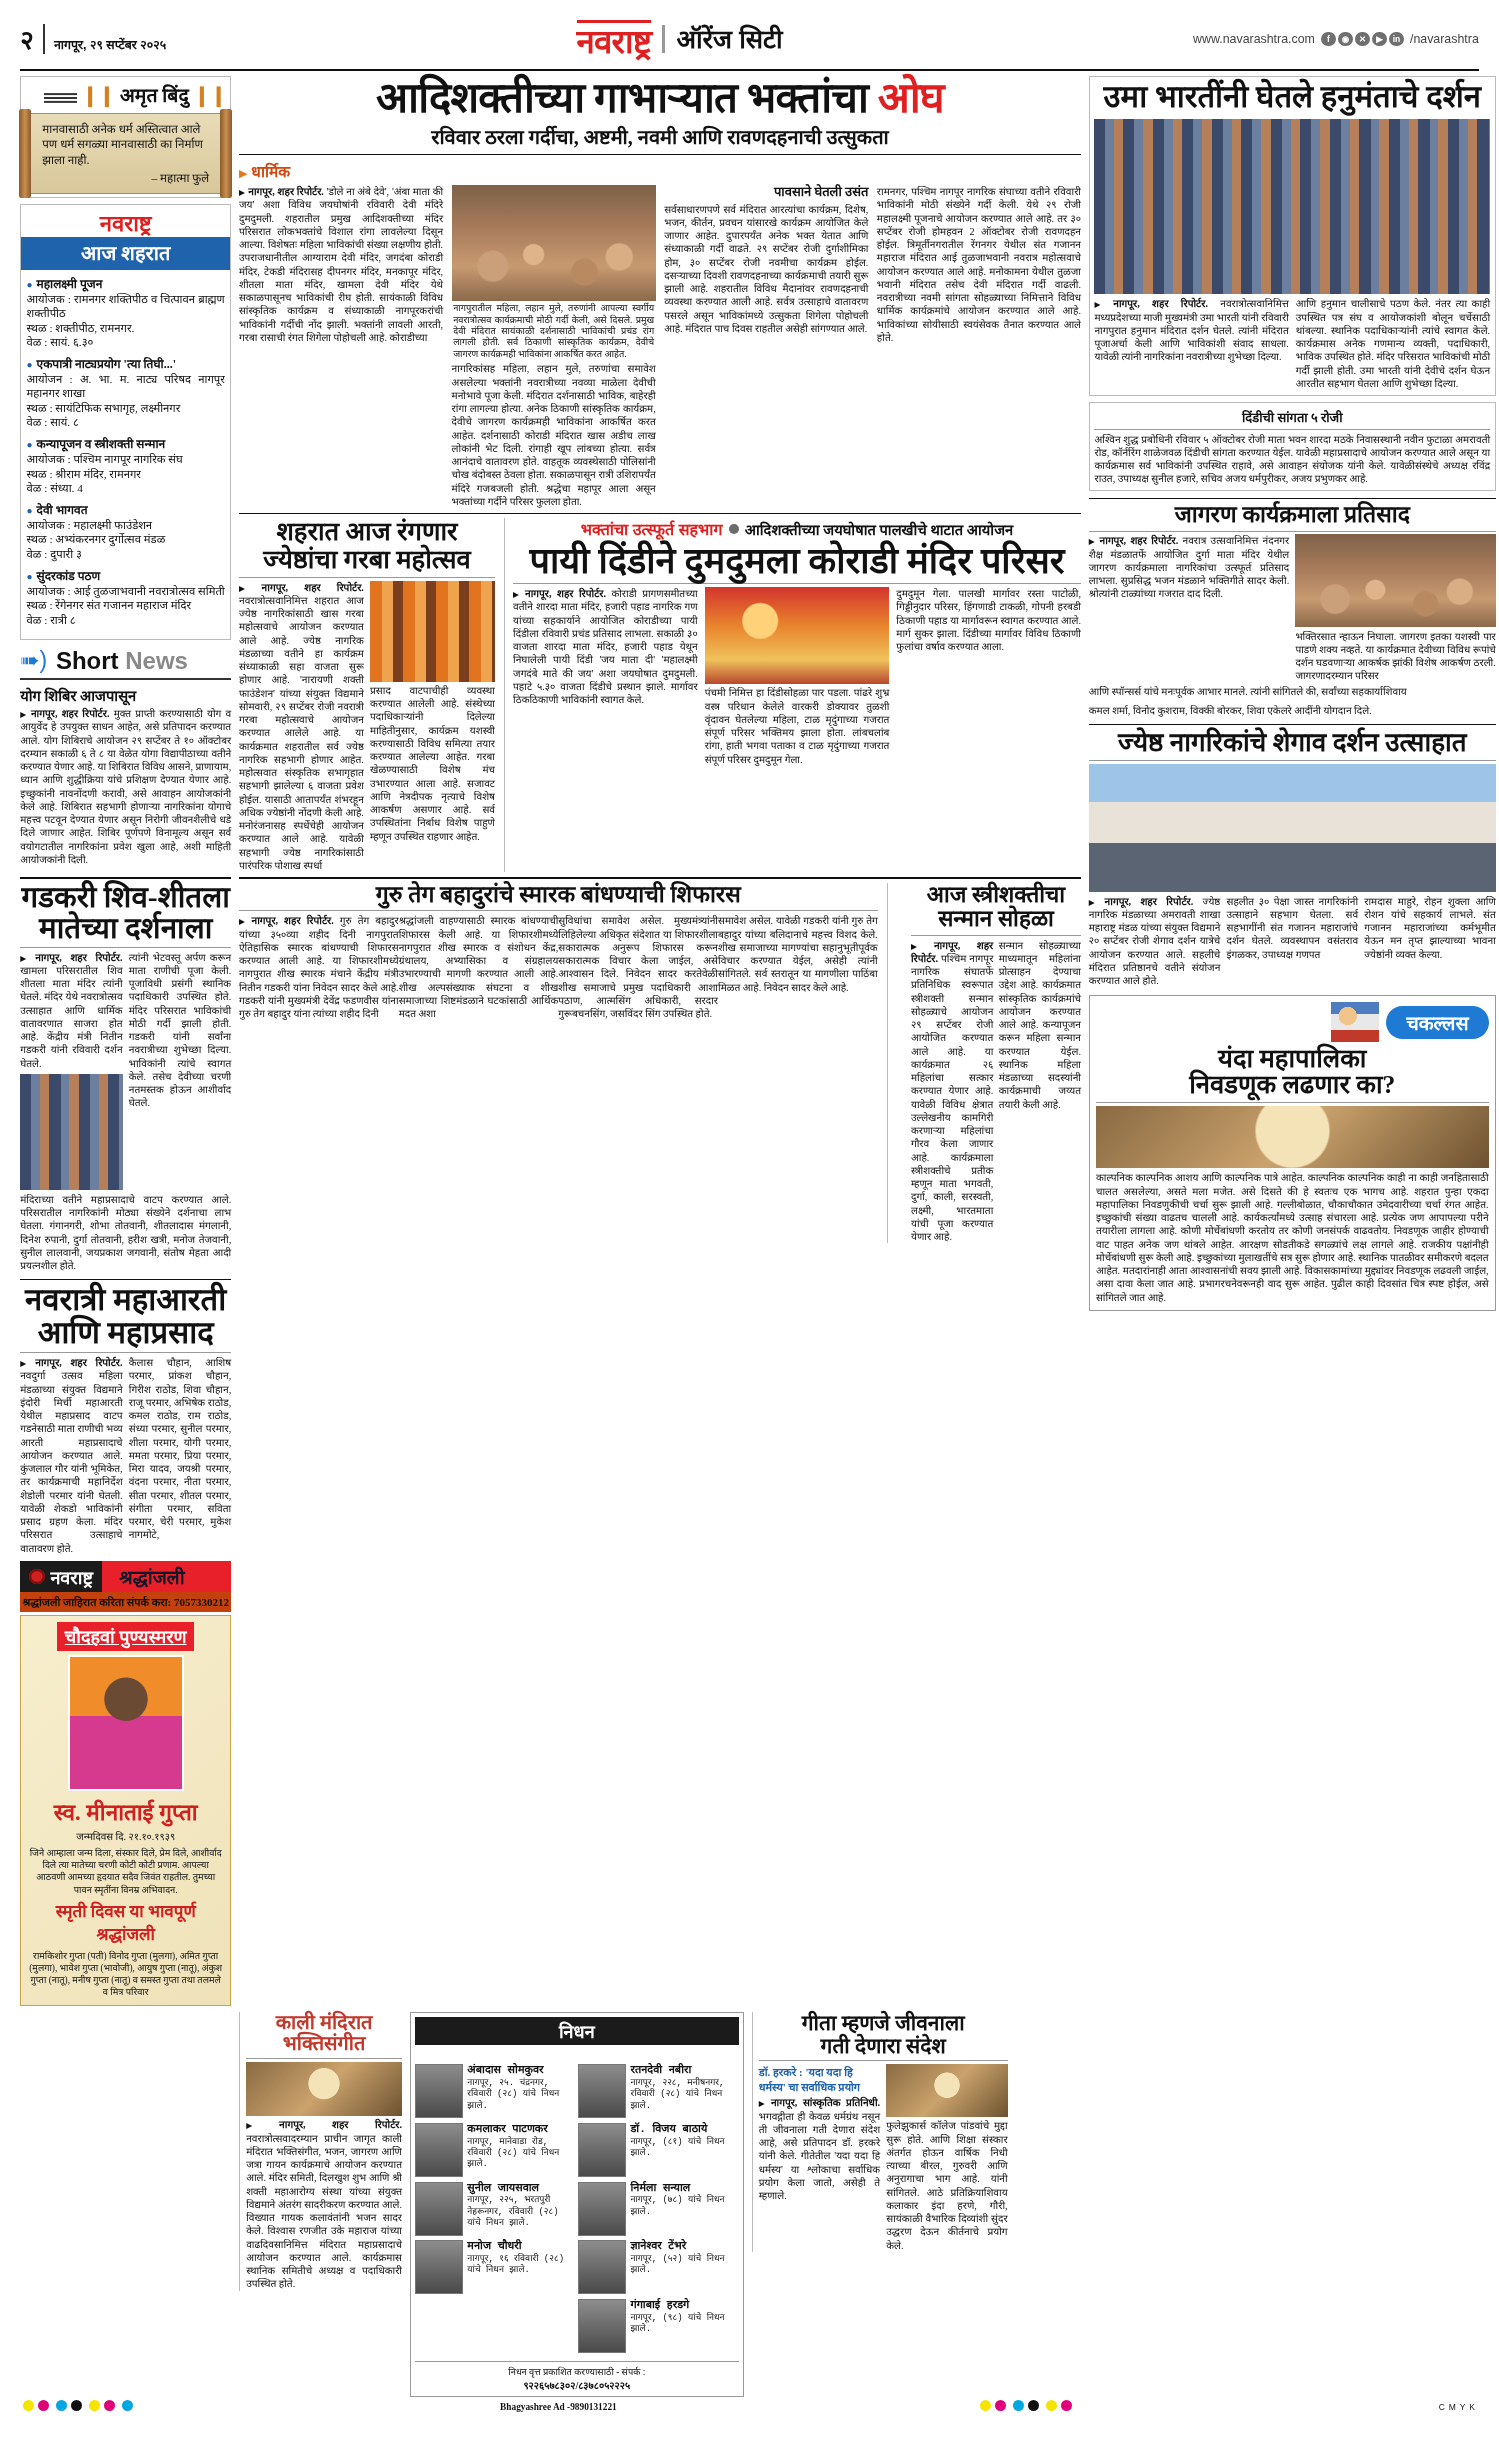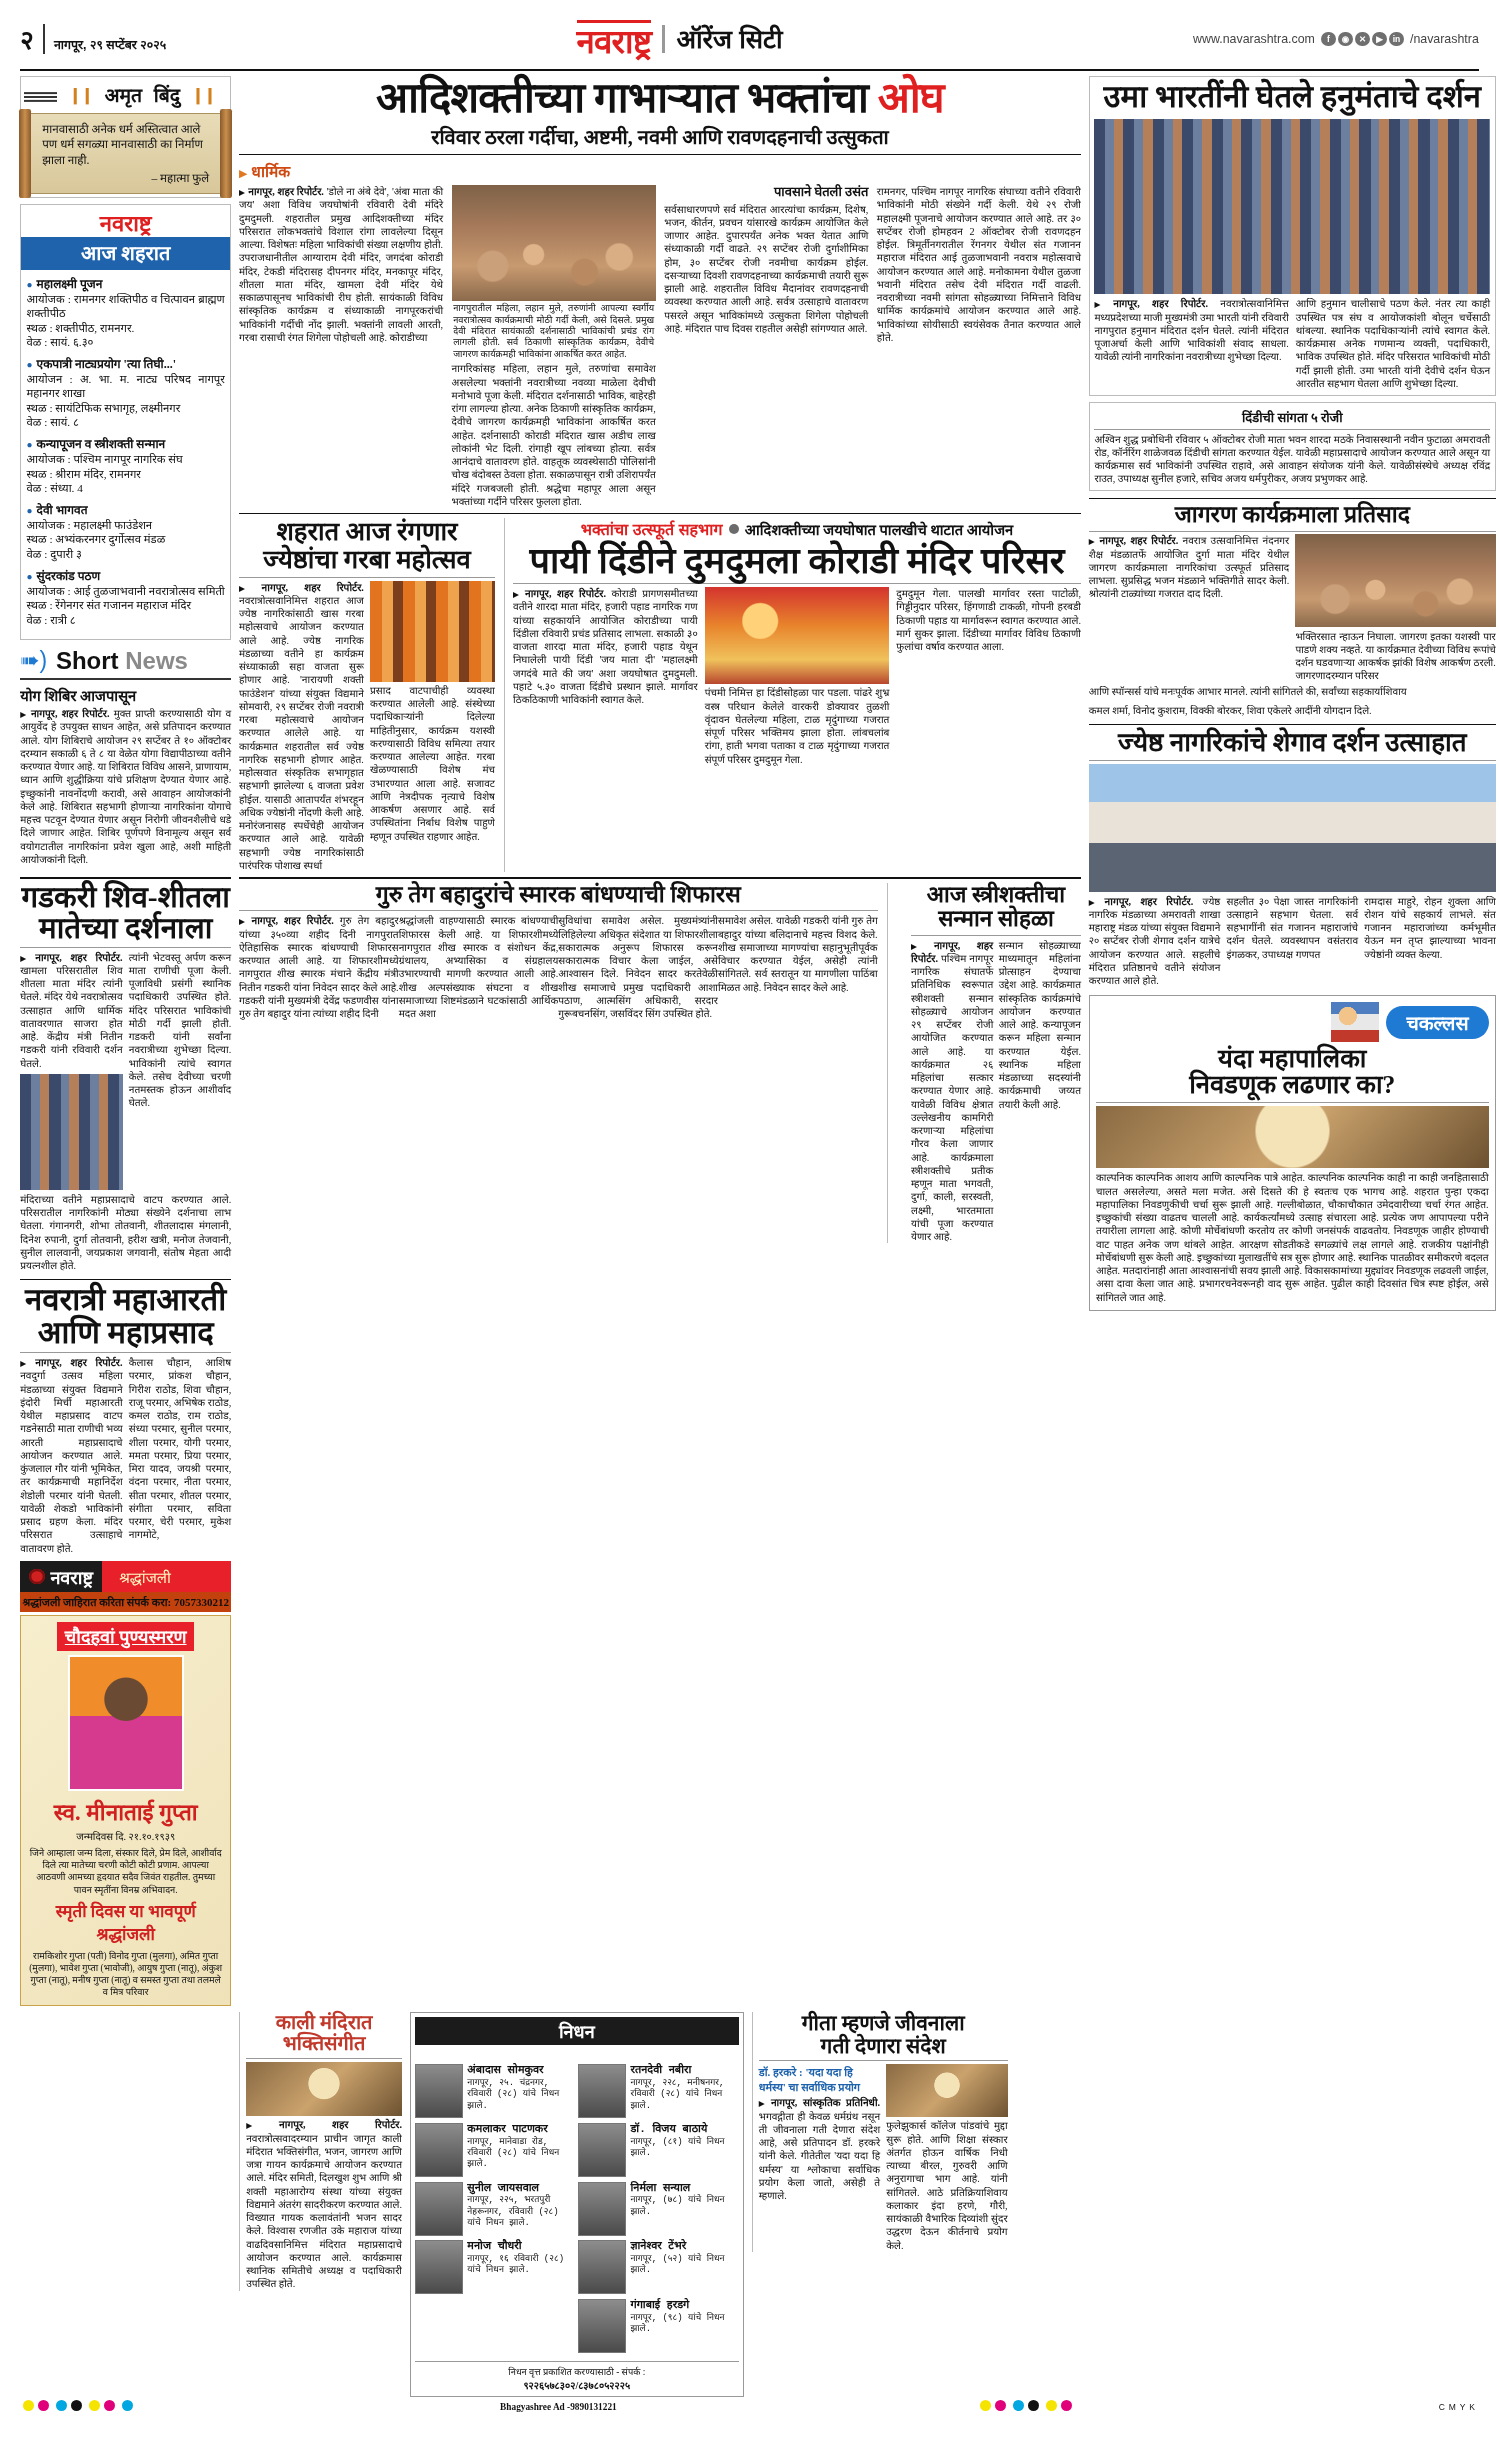--- a/index.html
+++ b/index.html
@@ -32,21 +32,21 @@
   .hr-thick { height: 2.3px; background: #111; margin: 1.6px 6.2px 0 6.2px; }
 
   
   .grid { display: flex; gap: 7.8px; padding: 4.7px 6.2px 0 6.2px; }
   .col-left { width: 211px; flex: none; }
   .col-mid { width: 842px; flex: none; }
   .col-right { width: 407px; flex: none; }
 
   
   .amrut { border: 0.8px solid #bbb; padding: 3.1px; background: #fff; }
-  .amrut-title { text-align: left; font-size: 19.4px; font-weight: bold; padding: 1.6px 0 3.1px; position: relative; font-family: Liberation Mono, monospace; }
+  .amrut-title { text-align: right; font-size: 19.4px; font-weight: bold; padding: 1.6px 0 3.1px; position: relative; }
   .amrut-title .bar { display:inline-block; width:33px; height:1.6px; background:#333; vertical-align: middle;
                       box-shadow: 0 -3.9px 0 #333, 0 3.9px 0 #333; }
   .amrut-title .flame { color:#d4801f; font-size: 20px; }
   .scroll { background: linear-gradient(180deg,#e8dcb8,#d8c79a); border: 1.6px solid #a8915c;
             padding: 7.8px 17px; margin: 1.6px 0 0; position: relative; }
   .scroll::before, .scroll::after { content:""; position:absolute; top:-4.7px; bottom:-4.7px; width:12.4px;
             background: linear-gradient(90deg,#8a5a2b,#c98f4e,#8a5a2b); border-radius: 2.3px; }
   .scroll::before { left:-6.2px; } .scroll::after { right:-6.2px; }
   .scroll p { font-size: 11.6px; line-height: 1.35; }
   .scroll .src { display:block; text-align:right; font-size: 11.6px; margin-top: 1.6px; }
@@ -117,22 +117,22 @@
 
   .sec-h { font-size: 23px; font-weight:900; text-align:center; line-height:1.06; }
   .sec-h-lg { font-size: 31px; font-weight:900; text-align:center; line-height:1.05; }
   .sec-h-xl { font-size: 36px; font-weight:900; text-align:center; line-height:1.04; }
 
   
   .shr-bar { display:flex; align-items:center; height: 31px; }
   .shr-black { background:#1b1b1b; color:#fff; display:flex; align-items:center; gap:5.4px; padding: 0 9.3px; height:100%; }
   .shr-black .rose { width:15.5px;height:15.5px;border-radius:50%;background:#d02020;box-shadow: inset 0 0 0 2.3px #7d0f0f;}
   .shr-black .nv { font-weight:900; font-size:18px; font-family:"Liberation Sans",sans-serif; }
-  .shr-red { background:#e8202a; color:#fef9c3; flex:1; height:100%; display:flex; align-items:center; padding-left: 17px;
-             font-weight:400; font-size:15px; }
+  .shr-red { background:#e8202a; color:#0f172a; flex:1; height:100%; display:flex; align-items:center; padding-left: 17px;
+             font-weight:700; font-size:19px; }
   .shr-sub { background:#c2410c; text-align:center; font-size:11px; font-weight:bold; padding: 2.3px 0; }
   .obit { border:1.6px solid #c9a24a; background: linear-gradient(135deg,#f7eecd,#efe2b9); padding: 6.2px; text-align:center; position:relative;}
   .obit-top { background:#e8202a; color:#fff; font-size:18px; font-weight:bold; padding: 2.3px 7.8px; display:inline-block;text-decoration:underline; }
   .obit-photo { width: 116px; height: 136px; margin: 4.7px auto; background:
       radial-gradient(circle at 50% 32%, #6b4a33 0 20%, transparent 21%),
       linear-gradient(180deg,#f08c2a 0 45%, #d63a8e 45% 100%); border: 2.3px solid #fff; }
   .obit-name { color:#d02020; font-size: 22.5px; font-weight:900; }
   .obit-dates { font-size: 10px; margin-top:1.6px; }
   .obit-body { font-size: 9.3px; line-height:1.3; margin-top:4.7px; text-align:center; }
   .obit-foot { color:#d02020; font-size: 17px; font-weight:900; margin-top: 3.9px; }

